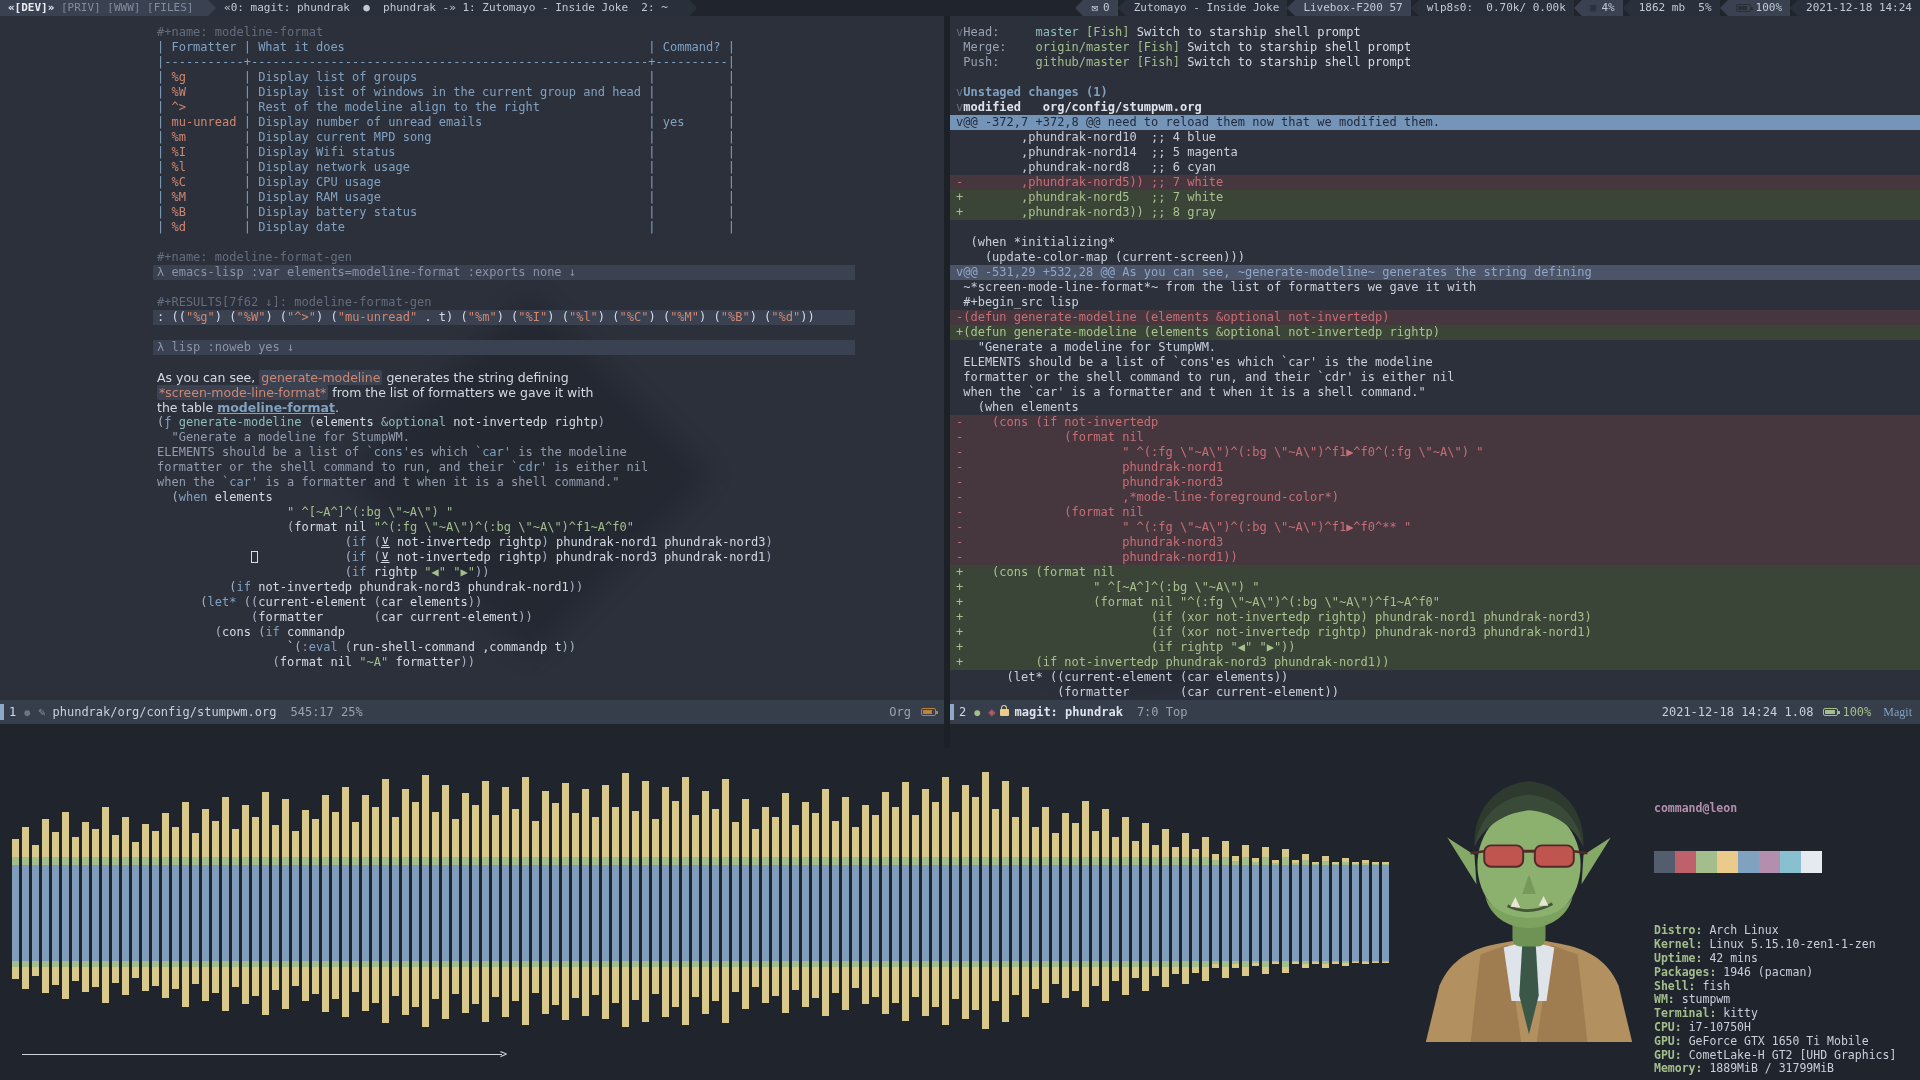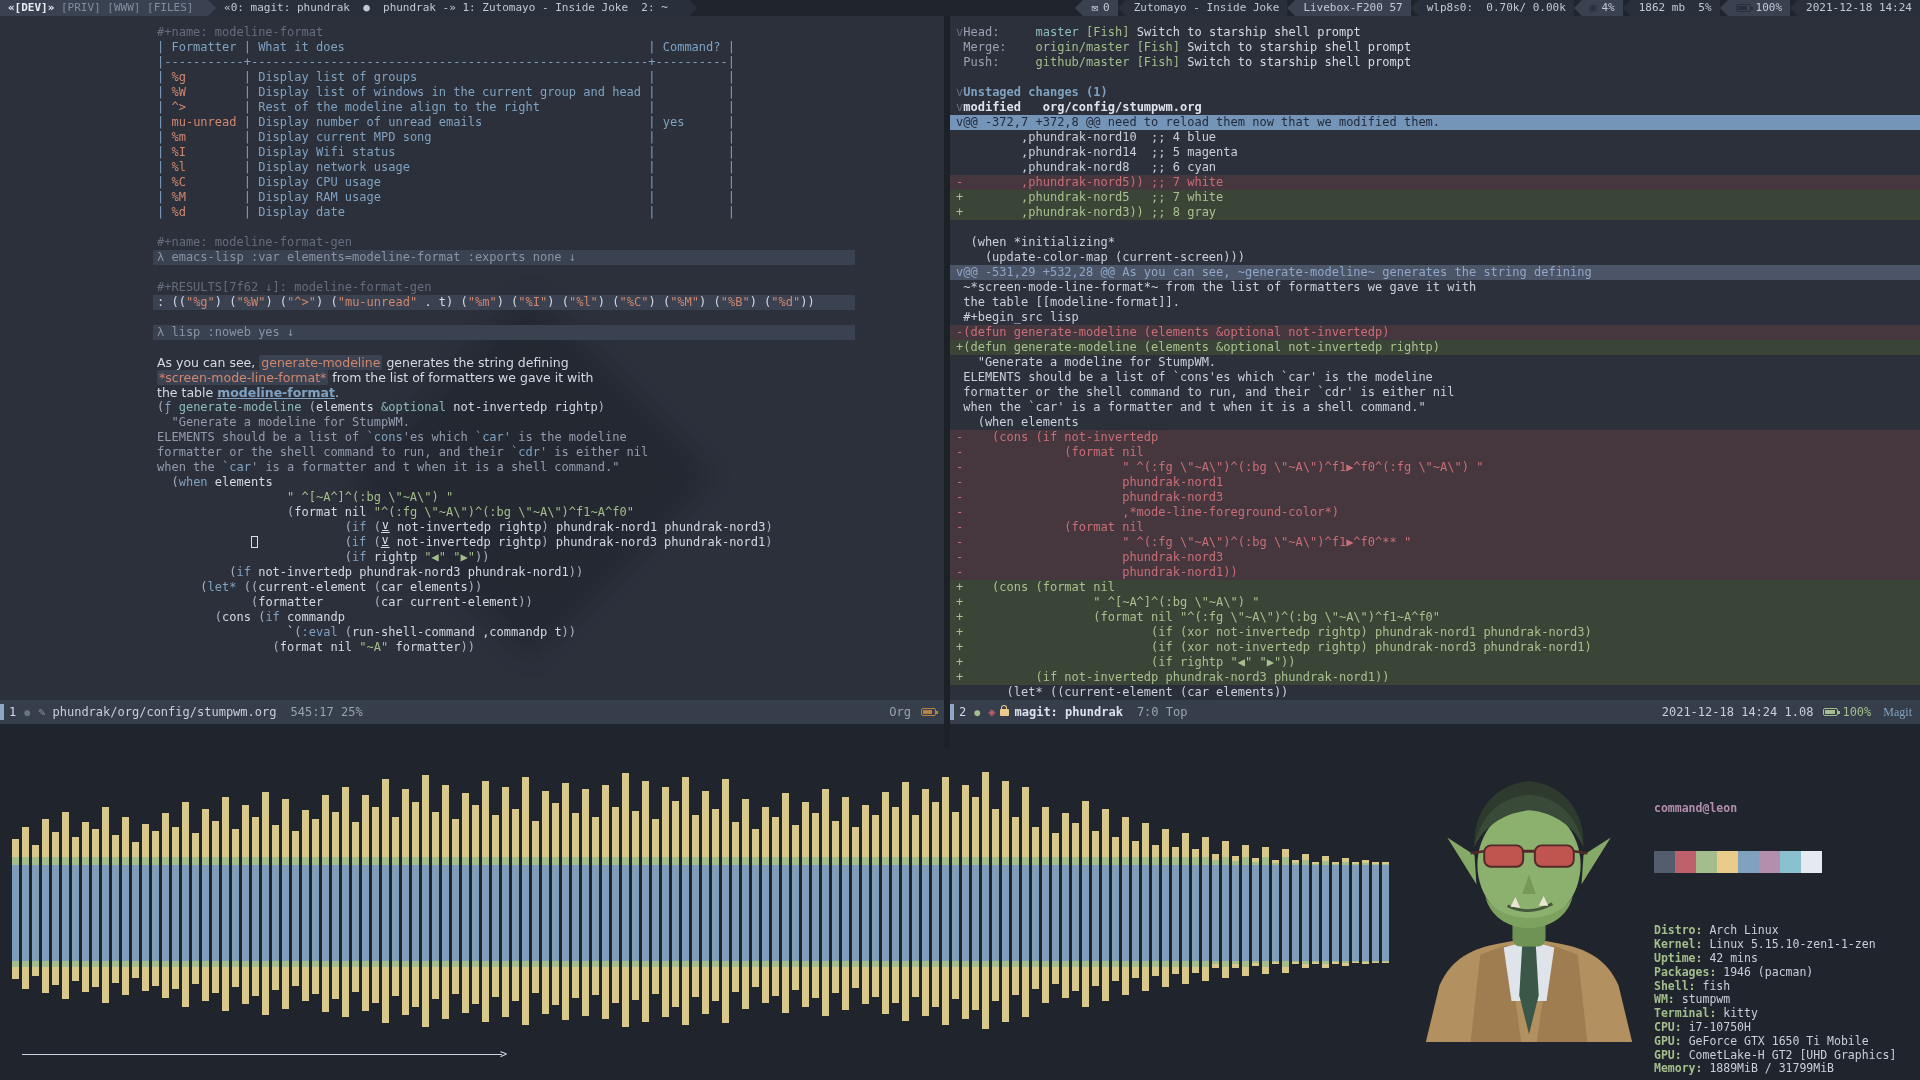--- a/index.html
+++ b/index.html
@@ -116,20 +116,21 @@
       <div class="line"><span class="sg blue">|-----------+-------------------------------------------------------+----------|</span></div>
       <div class="line"><span class="sg blue">| </span><span class="sg o">%g       </span><span class="sg blue"> | Display list of groups                                |          |</span></div>
       <div class="line"><span class="sg blue">| </span><span class="sg o">%W       </span><span class="sg blue"> | Display list of windows in the current group and head |          |</span></div>
       <div class="line"><span class="sg blue">| </span><span class="sg o">^&gt;       </span><span class="sg blue"> | Rest of the modeline align to the right               |          |</span></div>
       <div class="line"><span class="sg blue">| </span><span class="sg o">mu-unread</span><span class="sg blue"> | Display number of unread emails                       | yes      |</span></div>
       <div class="line"><span class="sg blue">| </span><span class="sg o">%m       </span><span class="sg blue"> | Display current MPD song                              |          |</span></div>
       <div class="line"><span class="sg blue">| </span><span class="sg o">%I       </span><span class="sg blue"> | Display Wifi status                                   |          |</span></div>
       <div class="line"><span class="sg blue">| </span><span class="sg o">%l       </span><span class="sg blue"> | Display network usage                                 |          |</span></div>
       <div class="line"><span class="sg blue">| </span><span class="sg o">%C       </span><span class="sg blue"> | Display CPU usage                                     |          |</span></div>
       <div class="line"><span class="sg blue">| </span><span class="sg o">%M       </span><span class="sg blue"> | Display RAM usage                                     |          |</span></div>
+      <div class="line"><span class="sg blue">| </span><span class="sg o">%B       </span><span class="sg blue"> | Display battery status                                |          |</span></div>
       <div class="line"><span class="sg blue">| </span><span class="sg o">%d       </span><span class="sg blue"> | Display date                                          |          |</span></div>
       <div class="line"><span class="sg w"> </span></div>
       <div class="line"><span class="sg dim">#+name: modeline-format-gen</span></div>
       <div class="line band"><span class="sg dim2">λ emacs-lisp :var elements=modeline-format :exports none ↓</span></div>
       <div class="line"><span class="sg w"> </span></div>
       <div class="line"><span class="sg dim">#+RESULTS[7f62 ↓]: modeline-format-gen</span></div>
       <div class="line band"><span class="sg w">: ((</span><span class="sg o">"%g"</span><span class="sg w">) (</span><span class="sg o">"%W"</span><span class="sg w">) (</span><span class="sg o">"^&gt;"</span><span class="sg w">) (</span><span class="sg o">"mu-unread"</span><span class="sg w"> . t) (</span><span class="sg o">"%m"</span><span class="sg w">) (</span><span class="sg o">"%I"</span><span class="sg w">) (</span><span class="sg o">"%l"</span><span class="sg w">) (</span><span class="sg o">"%C"</span><span class="sg w">) (</span><span class="sg o">"%M"</span><span class="sg w">) (</span><span class="sg o">"%B"</span><span class="sg w">) (</span><span class="sg o">"%d"</span><span class="sg w">))</span></div>
       <div class="line"><span class="sg w"> </span></div>
       <div class="line band"><span class="sg dim2">λ lisp :noweb yes ↓</span></div>
       <div class="line"><span class="sg w"> </span></div>
@@ -182,21 +183,20 @@
       <div class="line"><span class="sg ctx">         ,phundrak-nord14  ;; 5 magenta</span></div>
       <div class="line"><span class="sg ctx">         ,phundrak-nord8   ;; 6 cyan</span></div>
       <div class="line del"><span class="sg inh">-        ,phundrak-nord5)) ;; 7 white</span></div>
       <div class="line add"><span class="sg inh">+        ,phundrak-nord5   ;; 7 white</span></div>
       <div class="line add"><span class="sg inh">+        ,phundrak-nord3)) ;; 8 gray</span></div>
       <div class="line"><span class="sg w"> </span></div>
       <div class="line"><span class="sg ctx">  (when *initializing*</span></div>
       <div class="line"><span class="sg ctx">    (update-color-map (current-screen)))</span></div>
       <div class="line hunk"><span class="sg inh">v@@ -531,29 +532,28 @@ As you can see, ~generate-modeline~ generates the string defining</span></div>
       <div class="line"><span class="sg ctx"> ~*screen-mode-line-format*~ from the list of formatters we gave it with</span></div>
-      <div class="line"><span class="sg ctx"> the table [[modeline-format]].</span></div>
       <div class="line"><span class="sg ctx"> #+begin_src lisp</span></div>
       <div class="line del"><span class="sg inh">-(defun generate-modeline (elements &amp;optional not-invertedp)</span></div>
       <div class="line add"><span class="sg inh">+(defun generate-modeline (elements &amp;optional not-invertedp rightp)</span></div>
       <div class="line"><span class="sg ctx">   "Generate a modeline for StumpWM.</span></div>
       <div class="line"><span class="sg ctx"> ELEMENTS should be a list of `cons'es which `car' is the modeline</span></div>
       <div class="line"><span class="sg ctx"> formatter or the shell command to run, and their `cdr' is either nil</span></div>
       <div class="line"><span class="sg ctx"> when the `car' is a formatter and t when it is a shell command."</span></div>
       <div class="line"><span class="sg ctx">   (when elements</span></div>
       <div class="line del"><span class="sg inh">-    (cons (if not-invertedp</span></div>
       <div class="line del"><span class="sg inh">-              (format nil</span></div>

